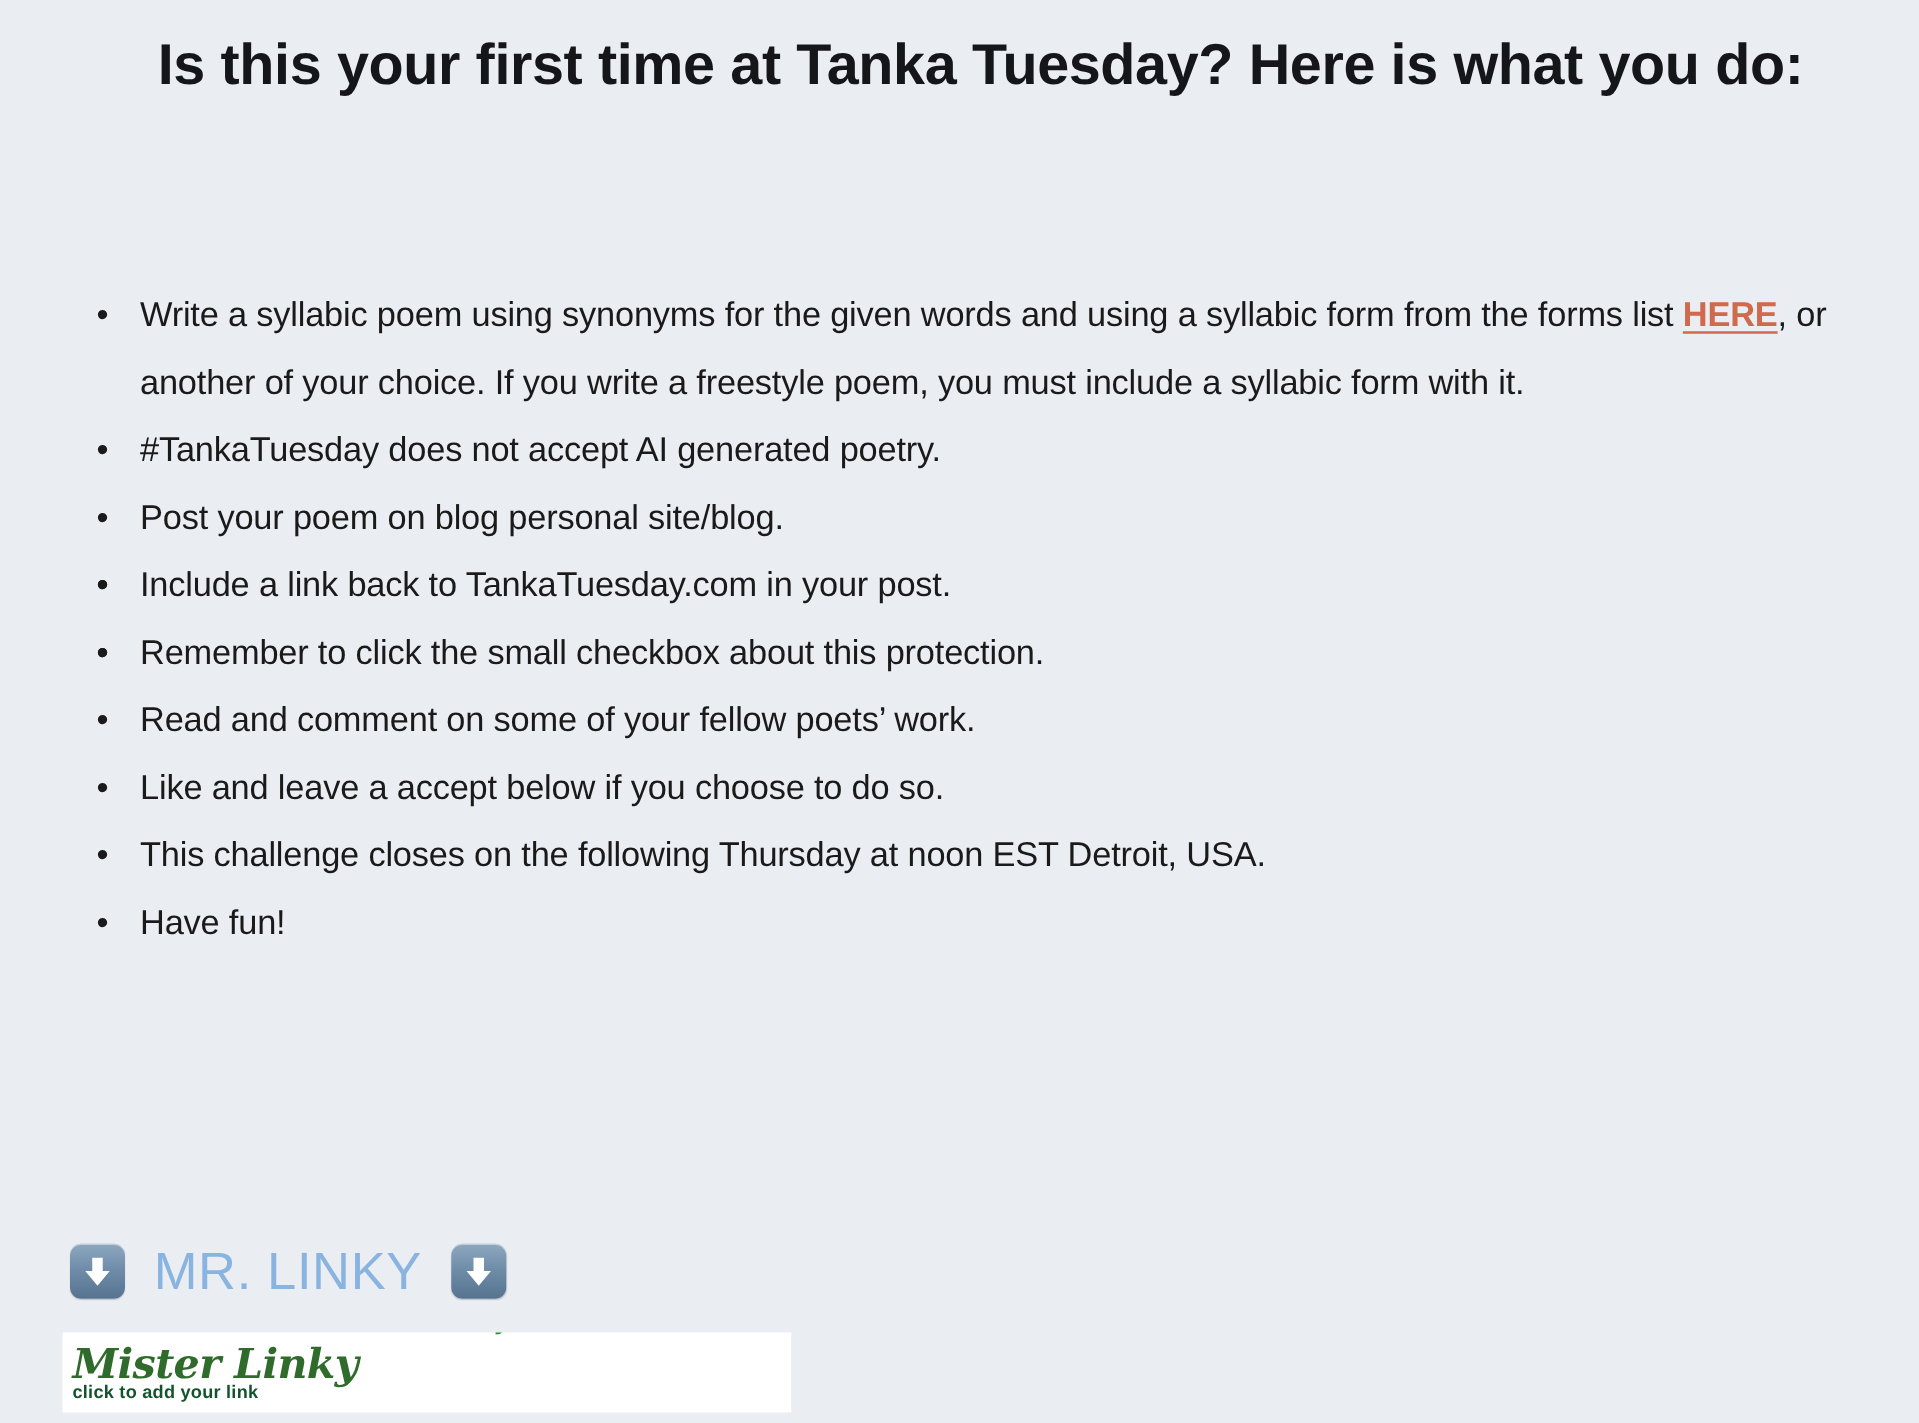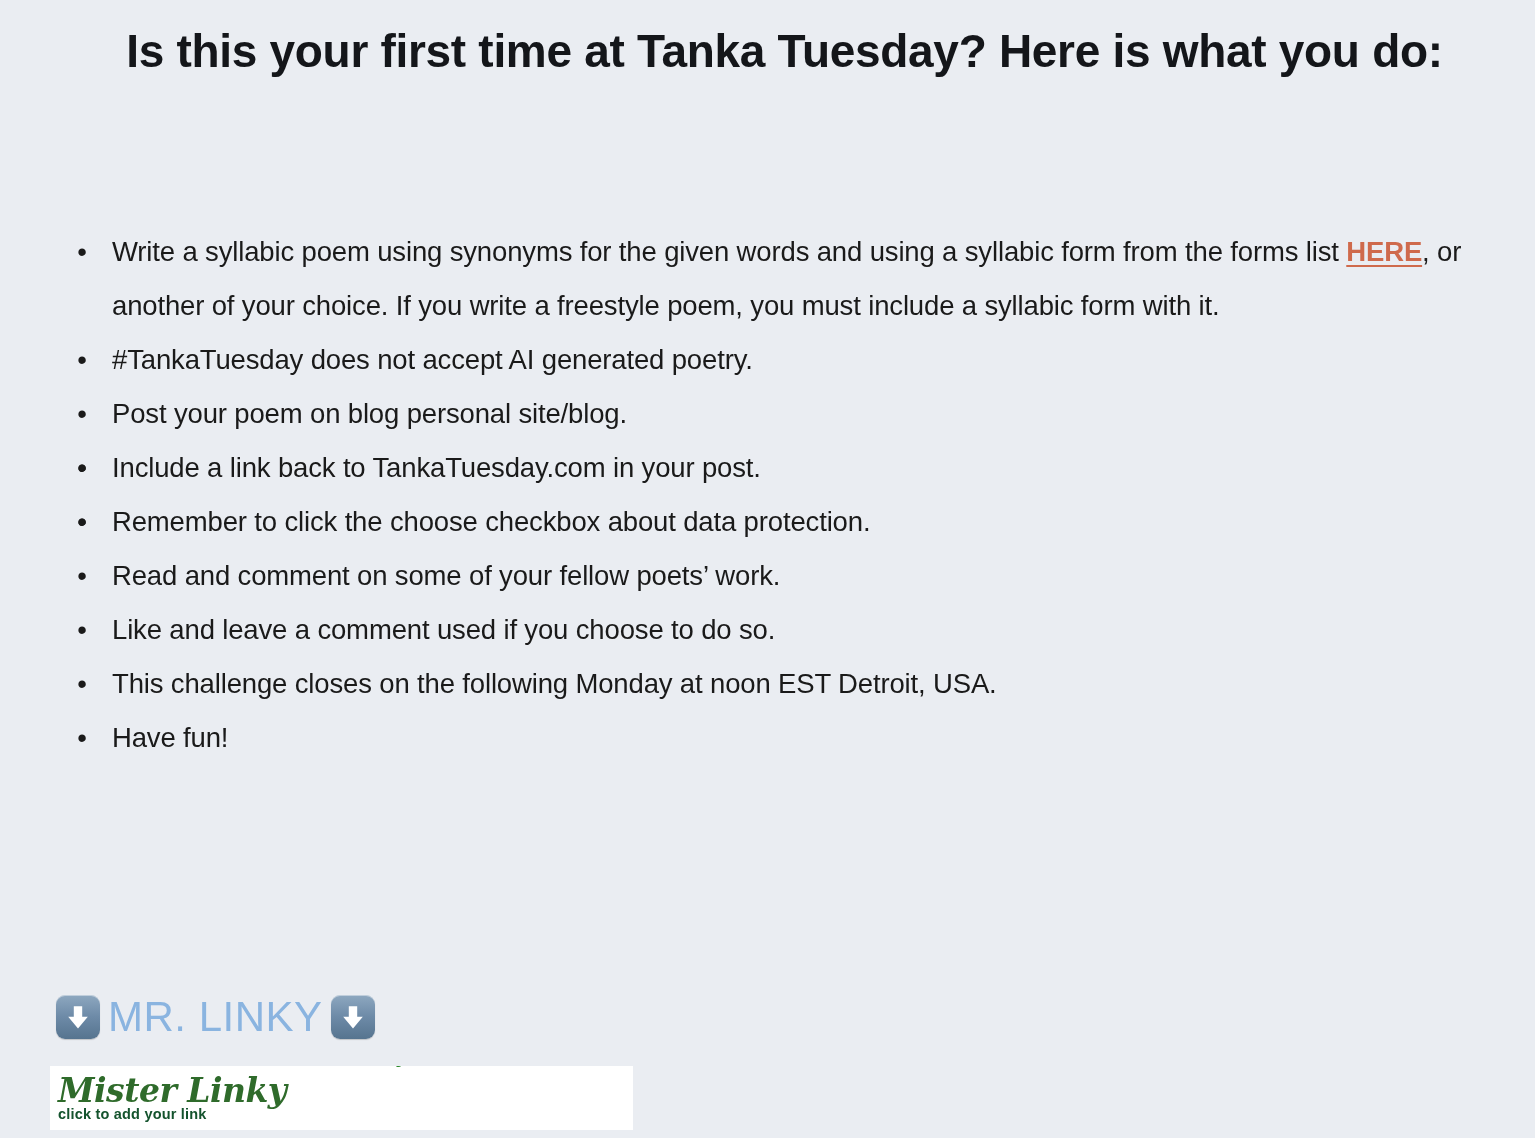--- a/index.html
+++ b/index.html
@@ -76,21 +76,21 @@
     font-weight: bold;
   }
 
   
   .linky-heading {
     position: absolute;
     left: 56px;
     top: 993px;
     display: flex;
     align-items: center;
-    gap: 8px;
+    gap: 23px;
     user-select: none;
     justify-content: space-between;
   }
   .linky-heading-text {
     font-size: 42px;
     line-height: 48px;
     color: #8ab4e0;
     letter-spacing: 0.5px;
     font-weight: 400;
     font-family: "Liberation Sans", sans-serif;
@@ -188,33 +188,33 @@
 
     <li>
       <span class="bullet-dot">•</span><span>Include a link back to TankaTuesday.com in your post.</span>
     </li>
 
     <li>
       <span class="bullet-dot">•</span>
     </li>
 
     <li>
-      <span class="bullet-dot">•</span><span>Remember to click the choose checkbox about data protection.</span>
+      <span class="bullet-dot">•</span><span>Remember to click the small checkbox about this protection.</span>
     </li>
 
     <li>
       <span class="bullet-dot">•</span><span>Read and comment on some of your fellow poets’ work.</span>
     </li>
 
     <li>
-      <span class="bullet-dot">•</span><span>Like and leave a comment used if you choose to do so.</span>
-    </li>
-
-    <li>
-      <span class="bullet-dot">•</span><span>This challenge closes on the following Monday at noon EST Detroit, USA.</span>
+      <span class="bullet-dot">•</span><span>Like and leave a accept below if you choose to do so.</span>
+    </li>
+
+    <li>
+      <span class="bullet-dot">•</span><span>This challenge closes on the following Thursday at noon EST Detroit, USA.</span>
     </li>
 
     <li>
       <span class="bullet-dot">•</span><span>Have fun!</span>
     </li>
 
   </ul>
 
   <div class="linky-heading">
     <span class="arrow-emoji">

